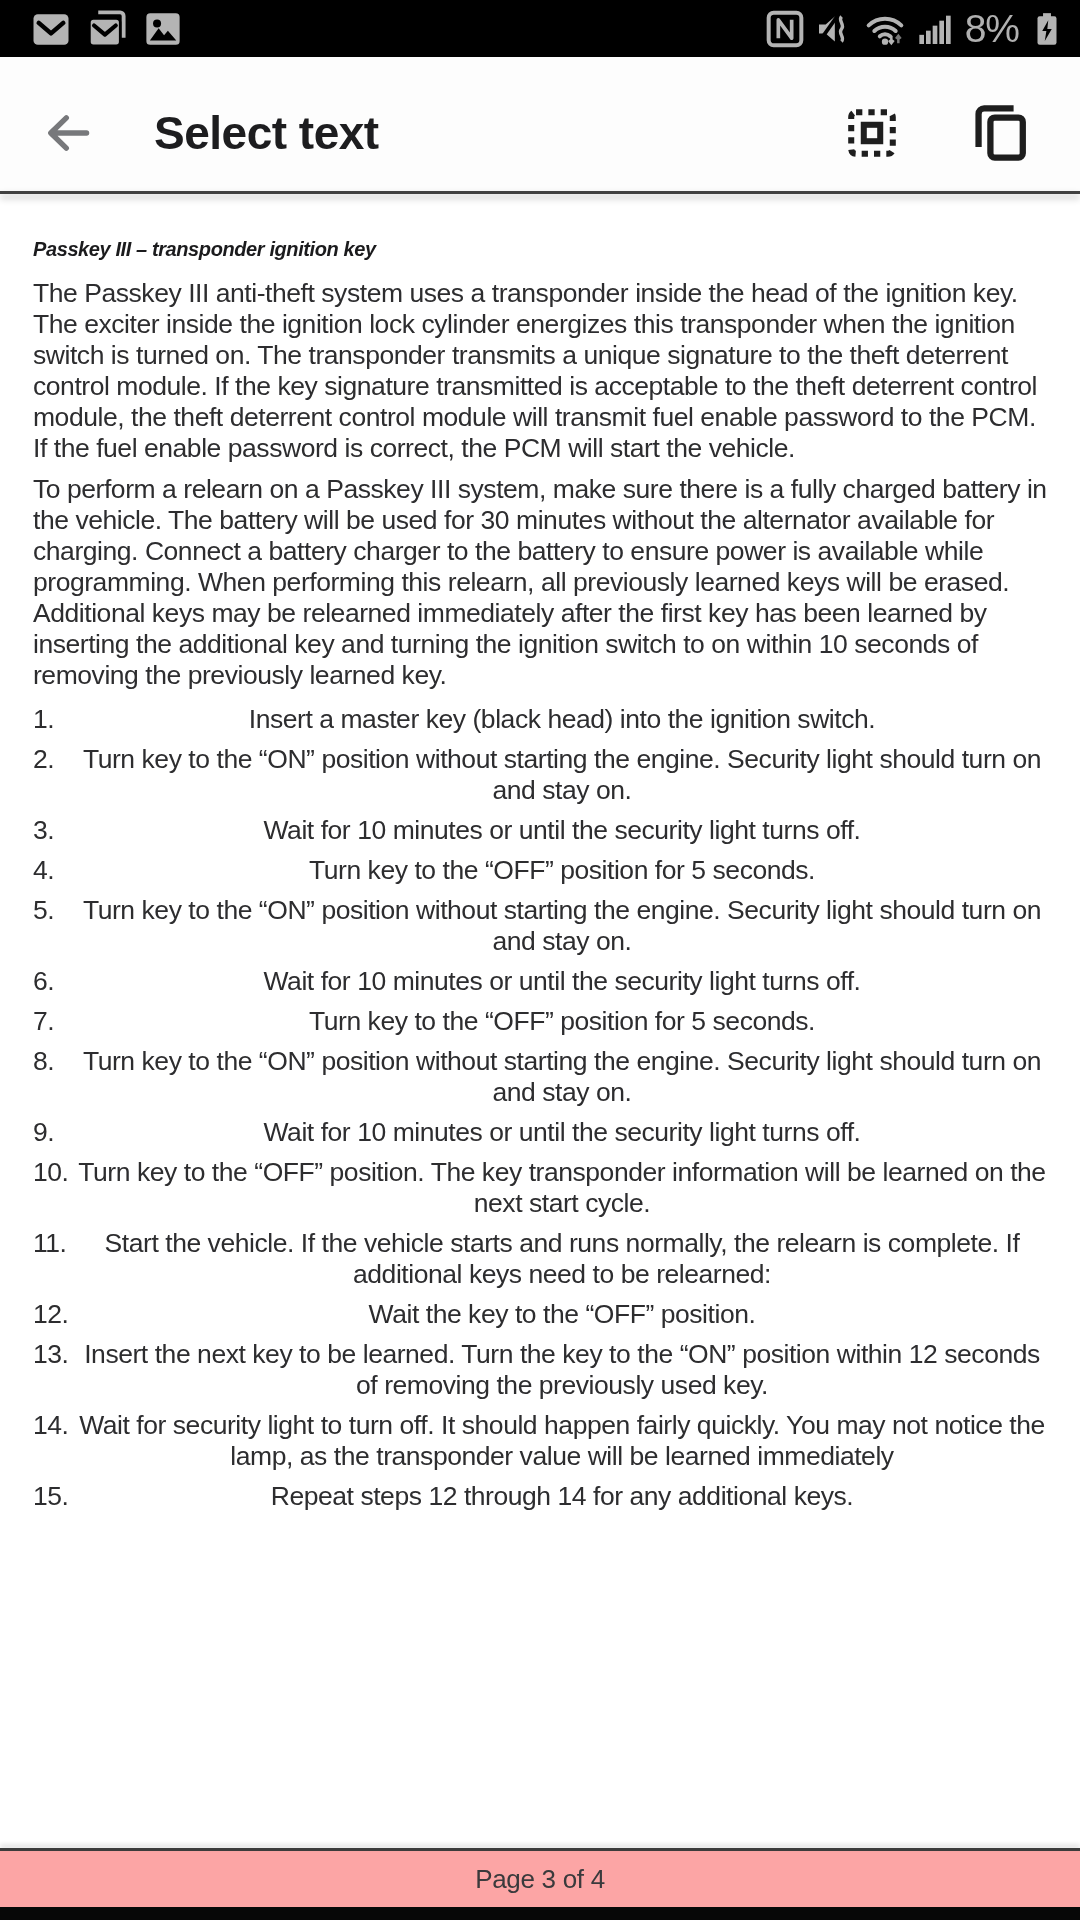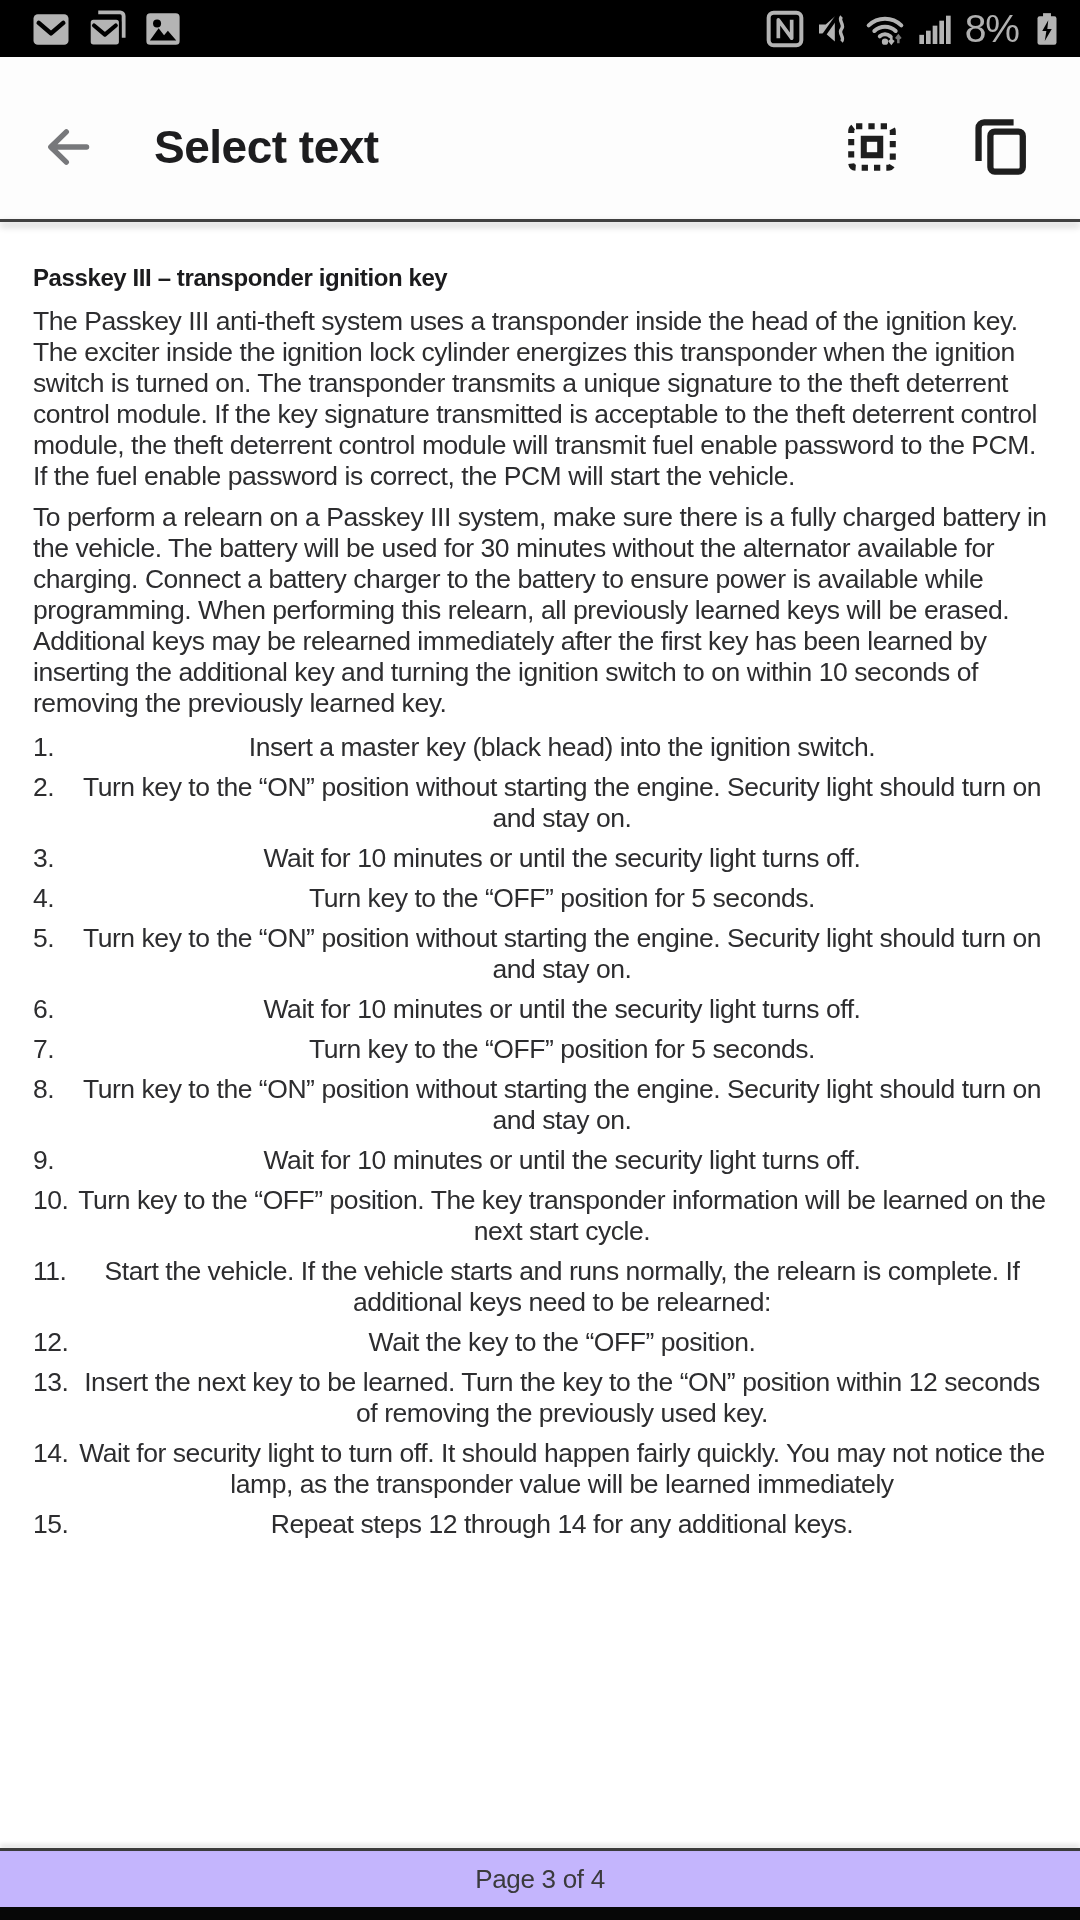--- a/index.html
+++ b/index.html
@@ -19,21 +19,21 @@
   .status-left { display:flex; align-items:center; gap:14px; }
   .status-right { margin-left:auto; display:flex; align-items:center; gap:9px; }
   .status-right .stat-text {
     font-size:39px; line-height:57px; color:#b0b0b0; letter-spacing:-1px;
     white-space:nowrap;
   }
   .sicon { display:block; }
 
   
   .app-bar {
-    height:165px; background:#fdfdfd; flex:0 0 auto;
+    height:137px; background:#fdfdfd; flex:0 0 auto;
     display:flex; align-items:center; padding:15px 48px 0 40px;
     position:relative;
   }
   .app-bar-divider {
     position:absolute; left:0; bottom:0; width:100%; height:3px;
     background:#414141; box-shadow:0 4px 7px rgba(0,0,0,0.28);
   }
   .back-button { width:56px; height:56px; display:flex; align-items:center; justify-content:center; cursor:pointer; }
   .page-title {
     font-size:46px; font-weight:700; color:#1d1d1f; letter-spacing:-0.5px;
@@ -43,36 +43,37 @@
   .action-button { width:60px; height:60px; display:flex; align-items:center; justify-content:center; cursor:pointer; }
 
   
   .doc-content {
     flex:1 1 auto; overflow:hidden; background:#ffffff;
     padding:40px 32px 0 33px;
     color:#2d2d2f;
     font-size:26.5px; line-height:31px; letter-spacing:-0.45px;
   }
   .doc-heading {
-    font-size:24px; font-weight:700; color:#1b1b1d; letter-spacing:-0.4px;
+    font-size:20px; font-weight:700; color:#1b1b1d; letter-spacing:-0.4px;
     margin-bottom:13px;
+    font-style:italic;
   }
   .doc-para { margin-bottom:10px; }
   .steps { list-style:none; counter-reset: step; margin-top:13px;text-align:center; }
   .steps li {
     counter-increment: step;
     position:relative; padding-left:43px; margin-bottom:9px;
   }
   .steps li::before {
     content: counter(step) ".";
     position:absolute; left:0; top:0;
   }
 
   
-  .page-footer { flex:0 0 auto; background:#c4b5fd; }
+  .page-footer { flex:0 0 auto; background:#fca5a5; }
   .footer-divider {
     height:3px; background:#3b3b3b; box-shadow:0 -3px 5px rgba(0,0,0,0.18);
   }
   .footer-label-row { height:56px; display:flex; align-items:center; justify-content:center; }
   .page-indicator { font-size:26px; color:#3a3a3c; letter-spacing:-0.3px; }
   .bottom-bar { height:13px; background:#070707; flex:0 0 auto; }
 </style>
 </head>
 <body>
 

